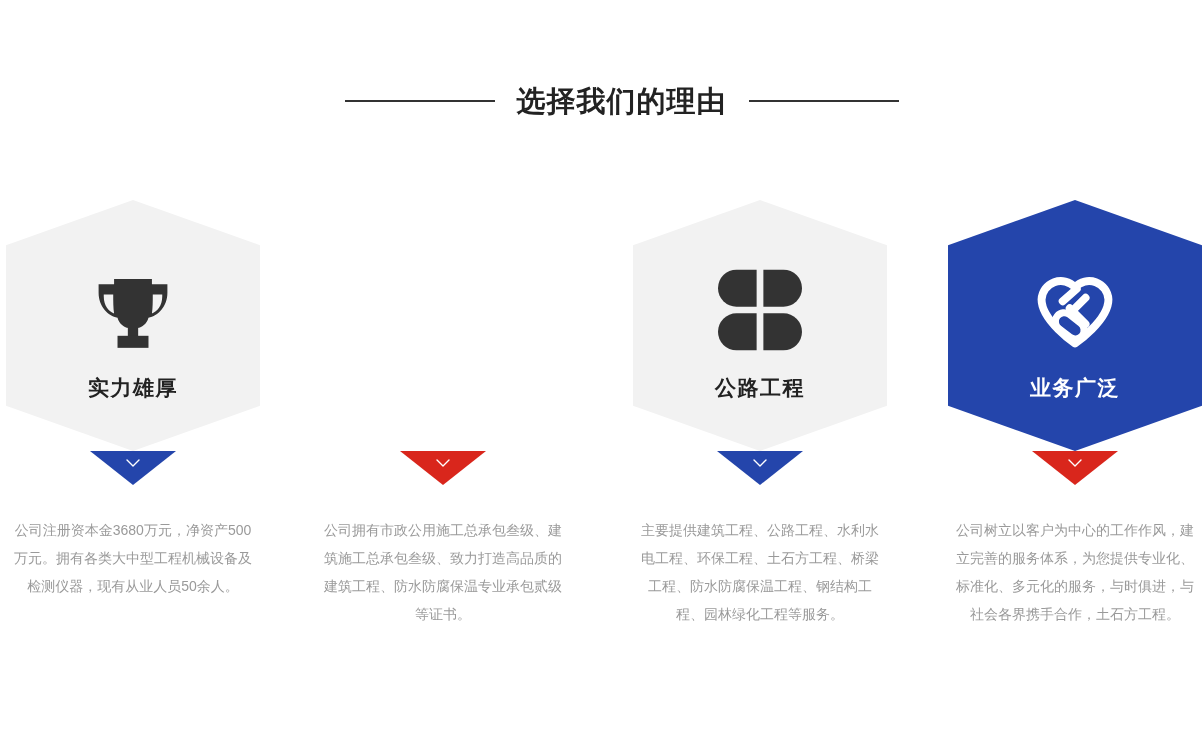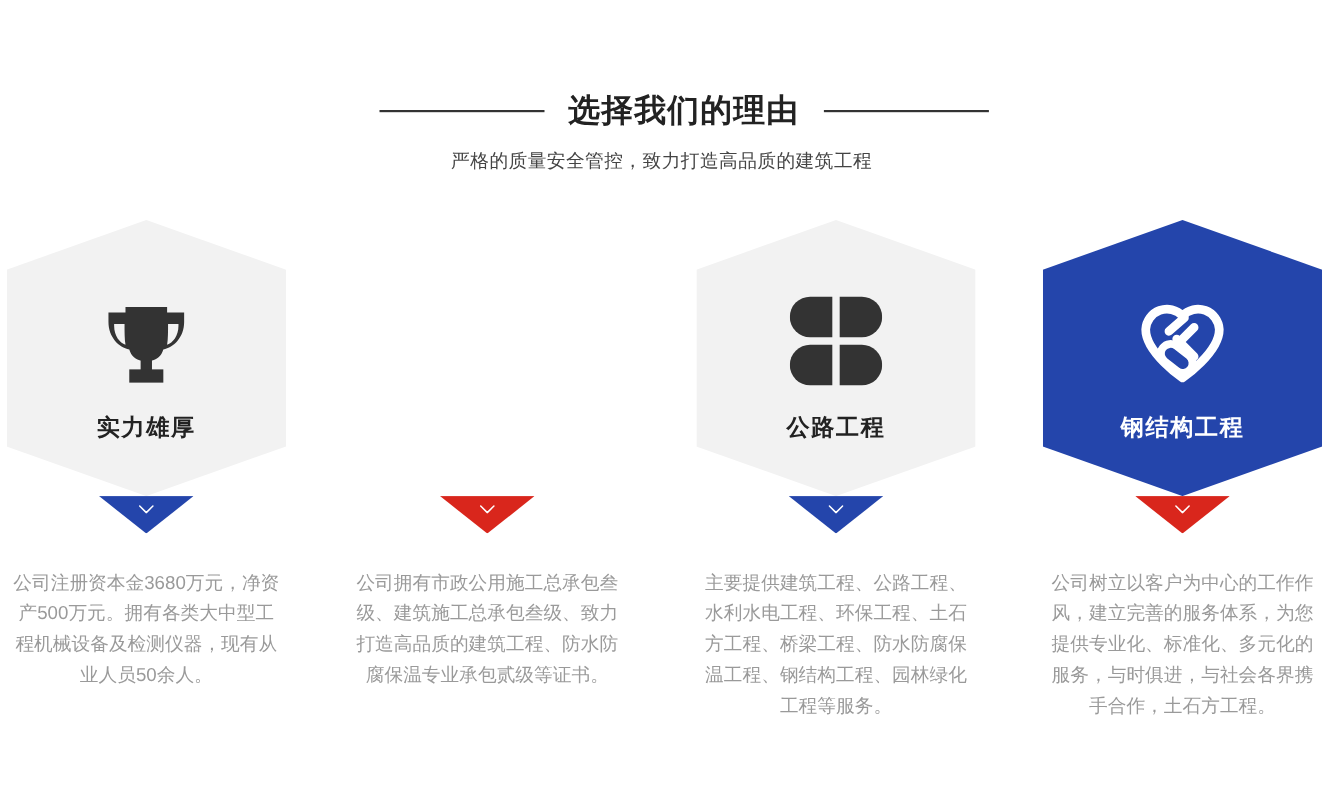--- a/index.html
+++ b/index.html
@@ -142,37 +142,36 @@
   }
 
   
   .desc {
     position: absolute;
     top: 316px;
     left: 0;
     width: 254px;
     padding: 0 4px;
     text-align: center;
-    font-size: 17px;
+    font-size: 14px;
     line-height: 28px;
     color: #9a9a9a;
   }
 </style>
 </head>
 <body>
 
 <div id="page">
 
   <div class="header">
     <div class="title-row">
       <span class="title-rule"></span>
       <h1 class="section-title">选择我们的理由</h1>
       <span class="title-rule"></span>
     </div>
-    <div class="section-sub">严格的质量安全管控，致力打造高品质的建筑工程</div>
   </div>
 
   <div class="cards">
 
     <div class="card c0">
       <div class="hex-wrap">
         <span class="hex-shadow"></span>
         <div class="hex light">
           <div class="hex-icon">
             <svg viewBox="0 0 100 100" width="86" height="86" aria-hidden="true">
@@ -230,21 +229,21 @@
         <div class="hex blue">
           <div class="hex-icon">
             <svg viewBox="0 0 100 100" width="88" height="88" aria-hidden="true">
               <path d="M50,88 C50,88 12,62 12,38 A22,22 0 0 1 50,24 A22,22 0 0 1 88,38 C88,62 50,88 50,88 Z" fill="none" stroke="#ffffff" stroke-width="9" stroke-linejoin="round"></path>
               <path d="M36,40 L52,26" fill="none" stroke="#ffffff" stroke-width="9" stroke-linecap="round"></path>
               <path d="M46,52 L62,36" fill="none" stroke="#ffffff" stroke-width="9" stroke-linecap="round"></path>
               <path d="M44,48 L62,66" fill="none" stroke="#ffffff" stroke-width="9" stroke-linecap="round"></path>
               <rect x="26" y="58" width="36" height="20" rx="10" transform="rotate(38 44 68)" fill="none" stroke="#ffffff" stroke-width="8"></rect>
             </svg>
           </div>
-          <div class="hex-label">钢结构工程</div>
+          <div class="hex-label">业务广泛</div>
         </div>
       </div>
       <div class="pointer red">
         <svg class="chev" viewBox="0 0 14 8">
           <path d="M1,1 L7,7 L13,1" fill="none" stroke="#ffffff" stroke-width="1.4" stroke-linecap="round" stroke-linejoin="round"></path>
         </svg>
       </div>
       <div class="desc">公司树立以客户为中心的工作作风，建立完善的服务体系，为您提供专业化、标准化、多元化的服务，与时俱进，与社会各界携手合作，土石方工程。</div>
     </div>
 

